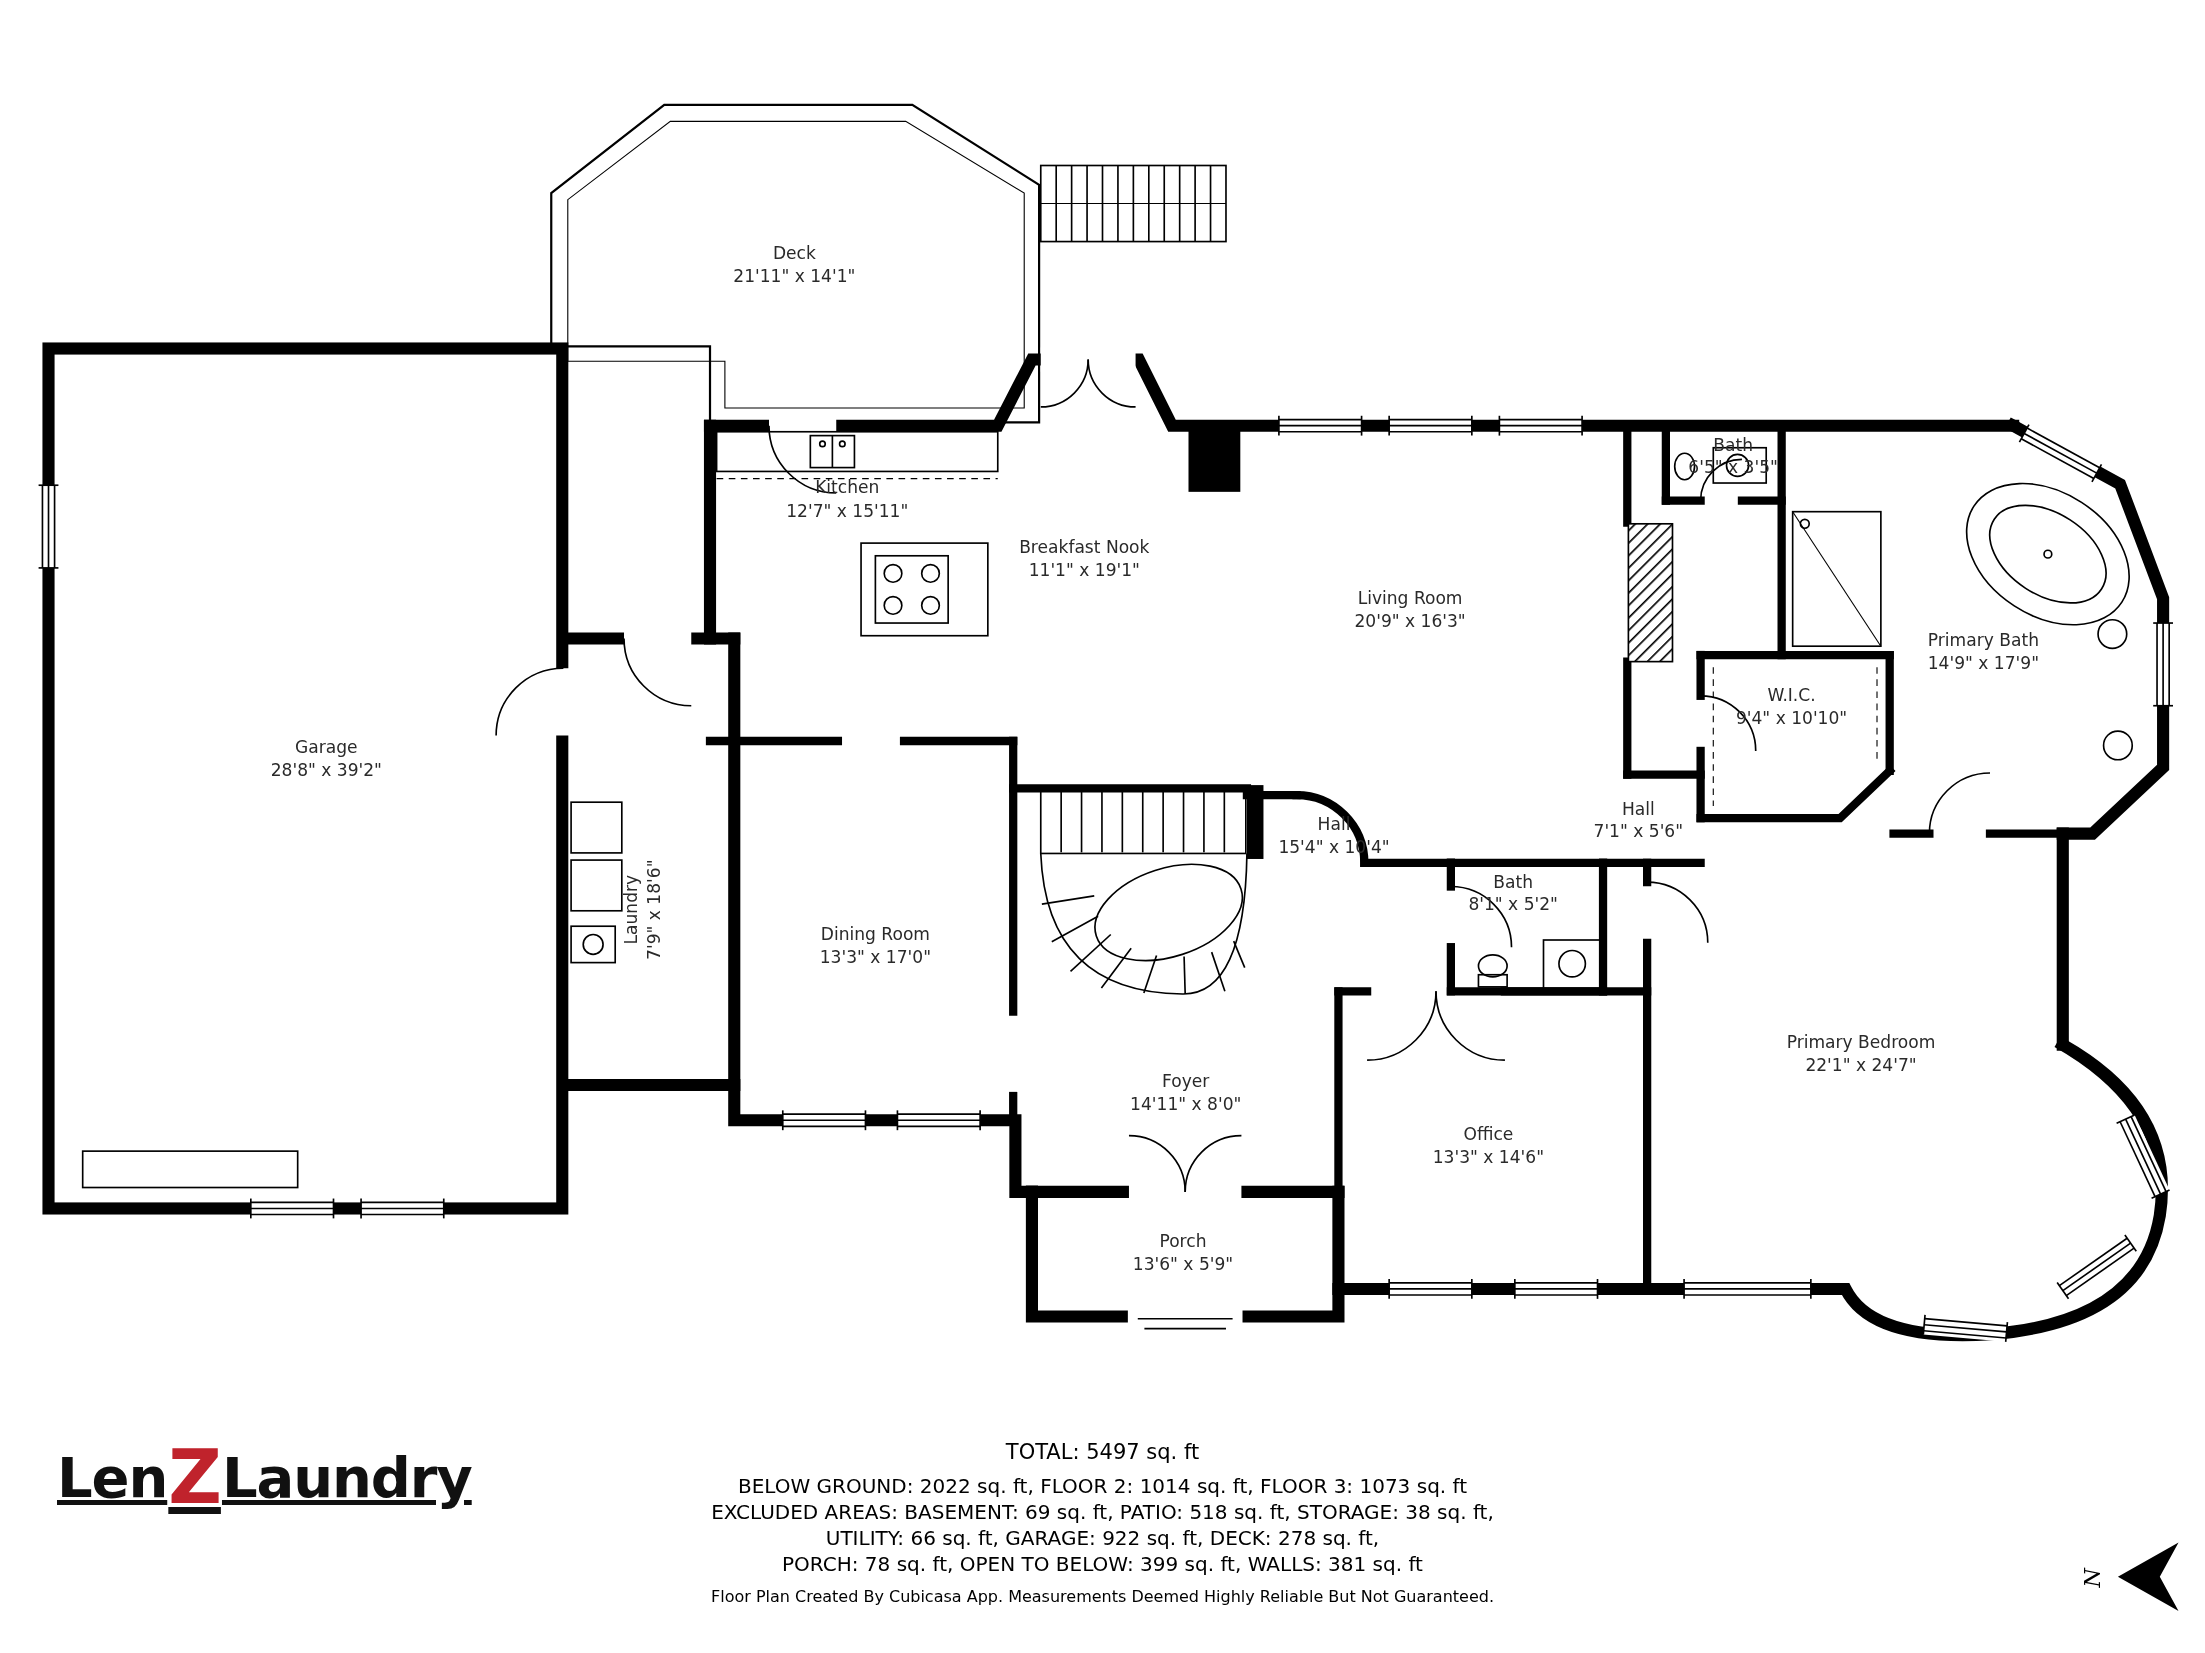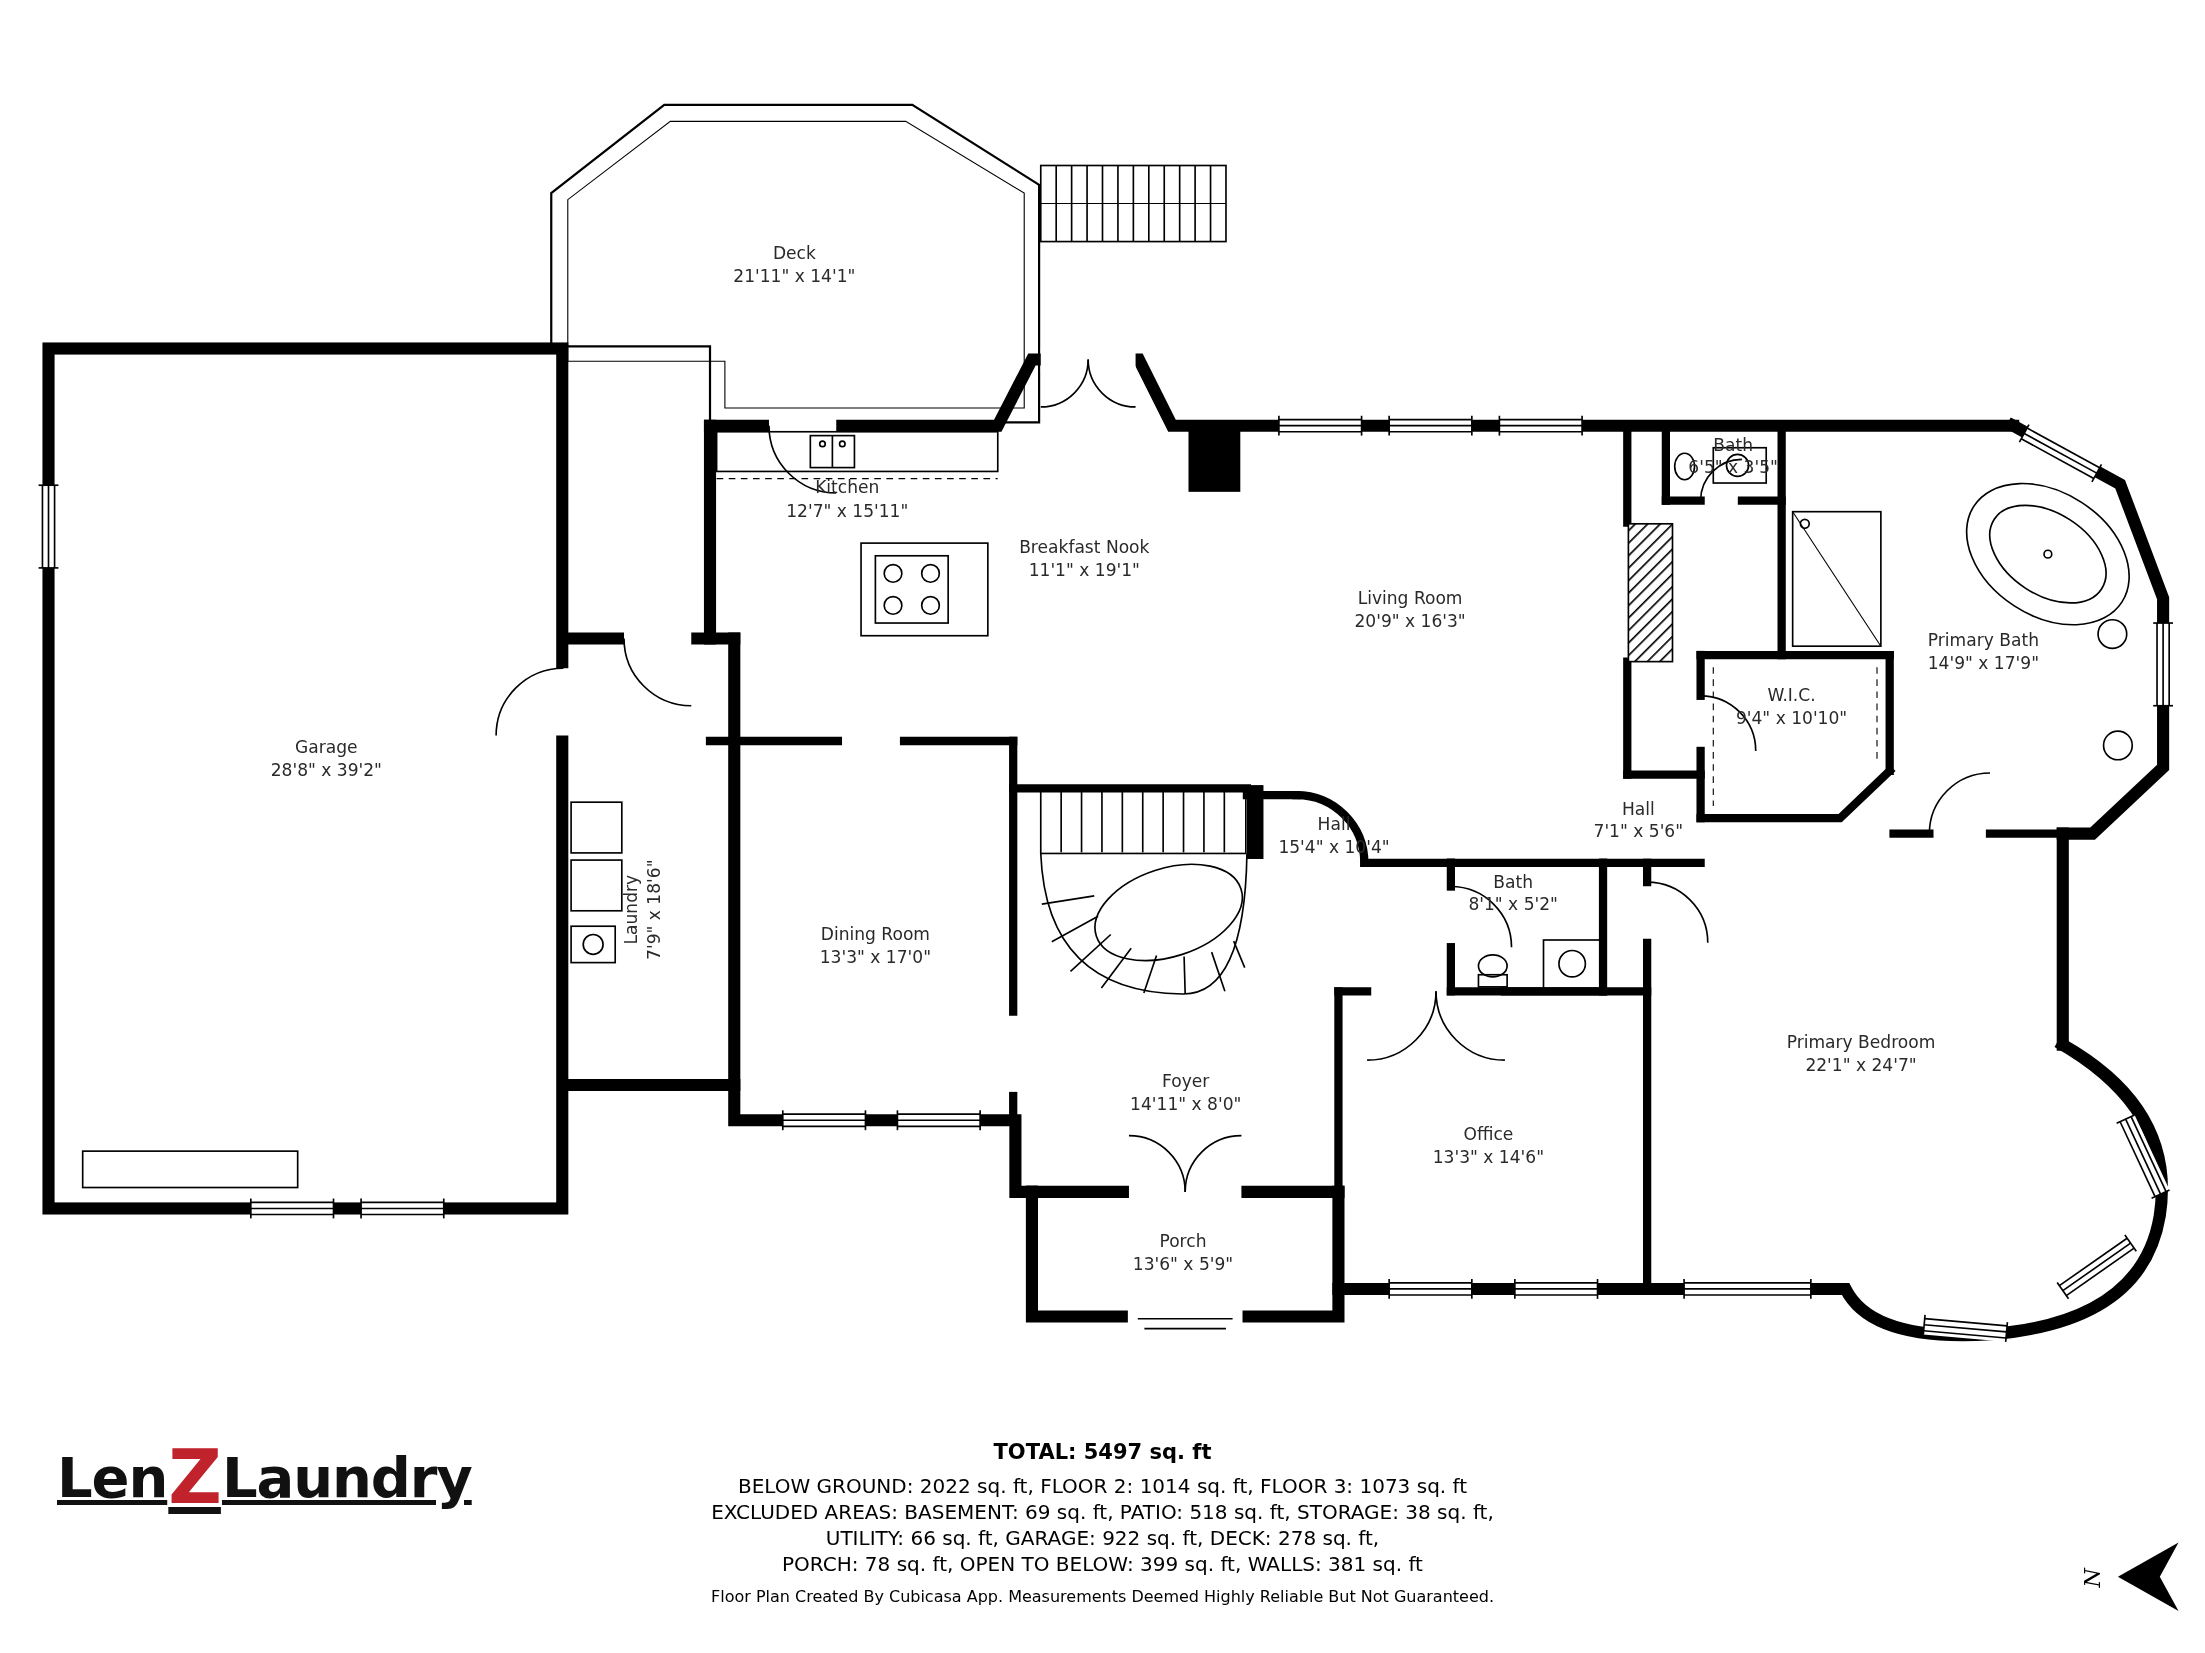--- a/index.html
+++ b/index.html
@@ -8,21 +8,21 @@
     background:#ffffff;
     font-family:"DejaVu Sans", sans-serif;
     position:relative;
     overflow:hidden;
   }
   svg.plan{position:absolute;left:0;top:0;}
   .summary{
     position:absolute;left:0;right:0;top:1440px;
     text-align:center;color:#000;
   }
-  .summary-total{font-size:21px;font-weight:bold;margin:0 0 8.8px 0;}
+  .summary-total{font-size:21px;font-weight:normal;margin:0 0 8.8px 0;}
   .summary-line{font-size:20px;line-height:1.30;margin:0;}
   .summary-disclaimer{font-size:16px;margin-top:10px;}
   .logo{
     position:absolute;left:57px;top:1434px;
     display:flex;align-items:center;
     font-weight:bold;color:#111;
     letter-spacing:-1.1px;
     text-decoration:underline;
   }
   .logo-part{font-size:56px;}

